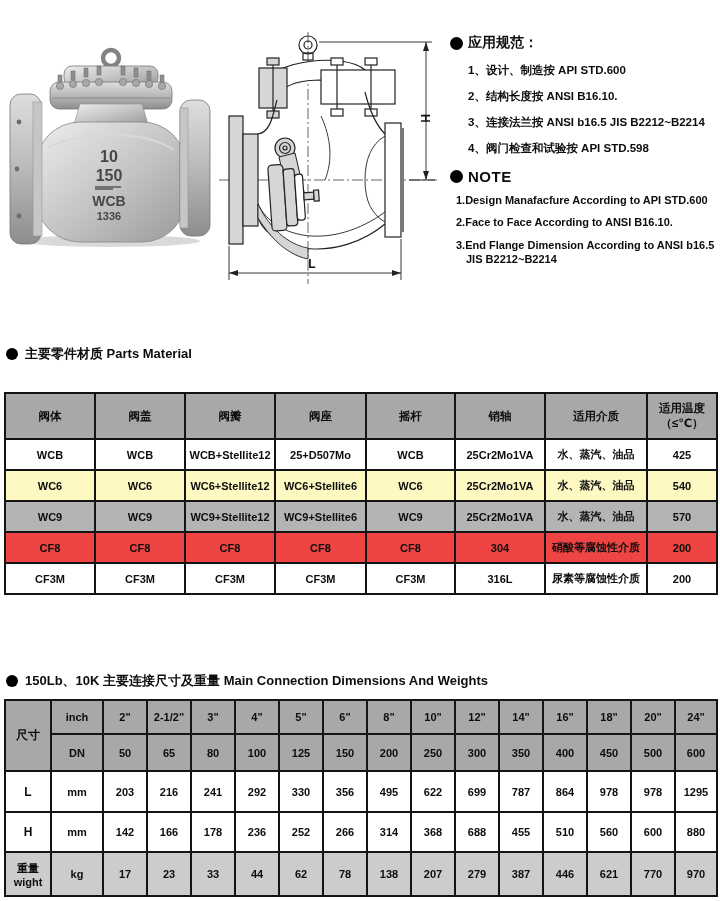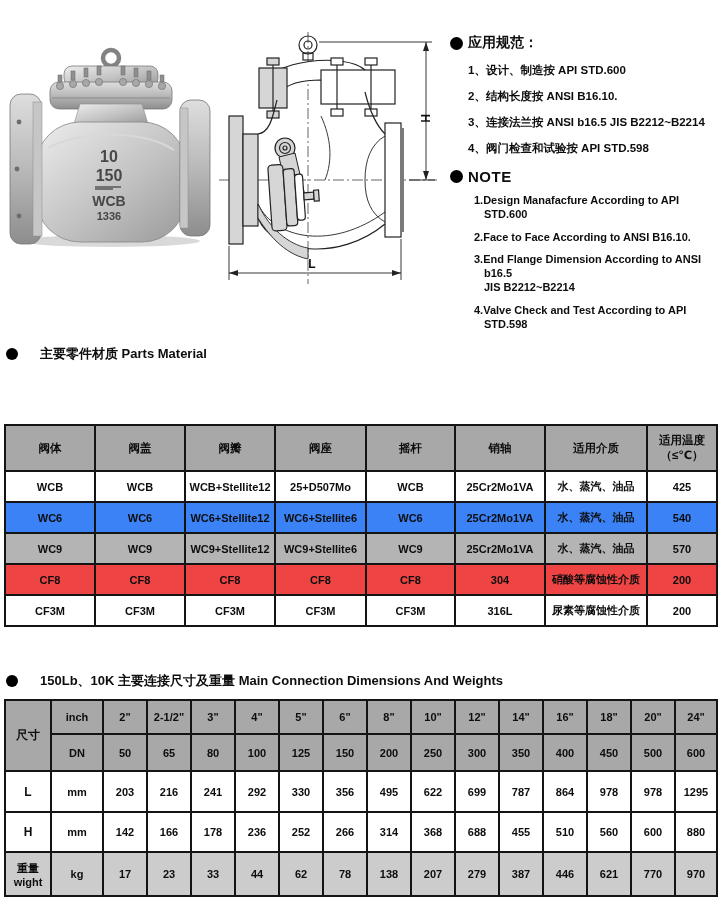--- a/index.html
+++ b/index.html
@@ -17,33 +17,33 @@
   .photo-wrap{position:absolute;left:8px;top:38px;width:205px;height:210px;}
   .drawing-wrap{position:absolute;left:213px;top:28px;width:230px;height:262px;}
 
   .spec-block{position:absolute;left:450px;top:34px;width:268px;}
   .note-block{position:absolute;left:450px;top:168px;width:270px;}
   .blk-head{display:flex;align-items:center;gap:5px;font-weight:700;}
   .blk-head.cn{font-size:14px;}
   .blk-head.en{font-size:15px;letter-spacing:.5px;}
   .bullet{display:inline-block;width:13px;height:13px;border-radius:50%;background:#000;flex:0 0 auto;}
   .spec-item{font-size:11.5px;font-weight:700;margin:11px 0 0 18px;white-space:pre-line;}
-  .note-item{font-size:11px;font-weight:700;margin:8px 0 0 24px;white-space:pre-line;padding-left:10px;text-indent:-10px;line-height:1.3;}
+  .note-item{font-size:11px;font-weight:700;margin:8px 0 0 6px;white-space:pre-line;padding-left:10px;text-indent:-10px;line-height:1.3;}
 
   
-  .section-title{position:absolute;display:flex;align-items:center;gap:22px;font-size:13px;font-weight:700;}
+  .section-title{position:absolute;display:flex;align-items:center;gap:7px;font-size:13px;font-weight:700;}
   .section-title .bullet{width:12px;height:12px;}
   .st-1{left:6px;top:345px;}
   .st-2{left:6px;top:672px;justify-content:flex-end;}
 
   
   table{border-collapse:collapse;table-layout:fixed;position:absolute;left:4px;background:#fff;}
   th,td{border:2px solid var(--border_black);text-align:center;vertical-align:middle;
         font-weight:700;white-space:pre-line;overflow:hidden;padding:0 1px;}
-  .tbl-materials{top:392px;width:712px;margin-top:32px;}
+  .tbl-materials{top:392px;width:712px;}
   .tbl-materials th{background:var(--header_bg);font-size:11.5px;height:46px;}
   .tbl-materials td{font-size:11px;height:31px;}
   .tbl-dims{top:699px;width:712px;}
   .tbl-dims th{background:var(--header_bg);font-size:11px;}
   .tbl-dims td{font-size:11px;}
   .tbl-dims .r-inch{height:34px;}
   .tbl-dims .r-dn{height:37px;}
   .tbl-dims .r-l{height:41px;}
   .tbl-dims .r-h{height:40px;}
   .tbl-dims .r-w{height:44px;}
@@ -206,21 +206,20 @@
 
   <div class="note-block">
     <div class="blk-head en">
       <span class="bullet"></span>
       <span>NOTE</span>
     </div>
     <div class="note-item">1.Design Manafacfure According to API STD.600</div>
     <div class="note-item">2.Face to Face According to ANSI B16.10.</div>
     <div class="note-item">3.End Flange Dimension According to ANSI  b16.5
 JIS B2212~B2214</div>
-    <div class="note-item">4.Valve Check and Test According to API STD.598</div>
   </div>
 
   <div class="section-title st-1">
     <span class="bullet"></span>
     <span>主要零件材质 Parts Material</span>
   </div>
 
   <table class="tbl-materials">
     <colgroup>
         <col style="width:90px">
@@ -247,21 +246,21 @@
     <tr style="background-color: rgb(255, 255, 255);">
       <td>WCB</td>
           <td>WCB</td>
           <td>WCB+Stellite12</td>
           <td>25+D507Mo</td>
           <td>WCB</td>
           <td>25Cr2Mo1VA</td>
           <td>水、蒸汽、油品</td>
           <td>425</td>
     </tr>
-    <tr style="background-color: #3b82f6;">
+    <tr style="background-color: #fef9c3;">
       <td>WC6</td>
           <td>WC6</td>
           <td>WC6+Stellite12</td>
           <td>WC6+Stellite6</td>
           <td>WC6</td>
           <td>25Cr2Mo1VA</td>
           <td>水、蒸汽、油品</td>
           <td>540</td>
     </tr>
     <tr style="background-color: rgb(180, 180, 180);">

